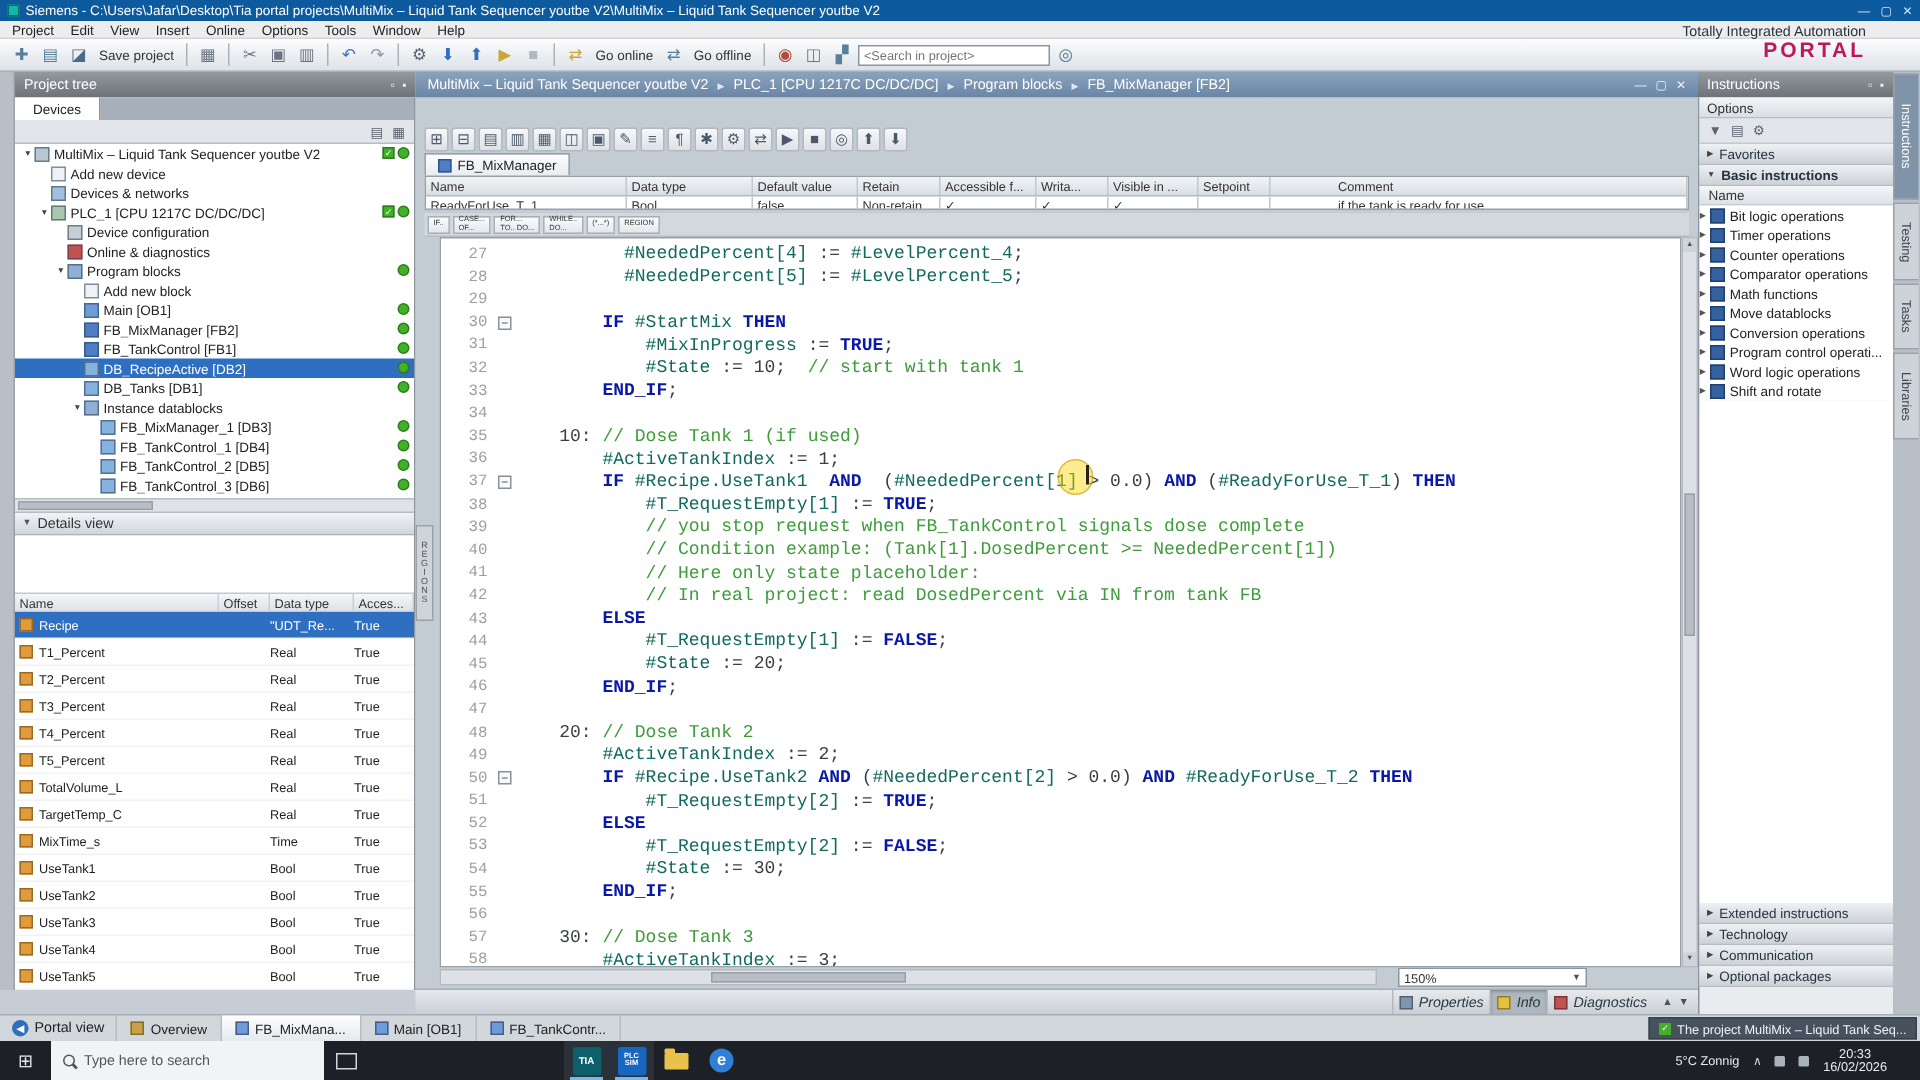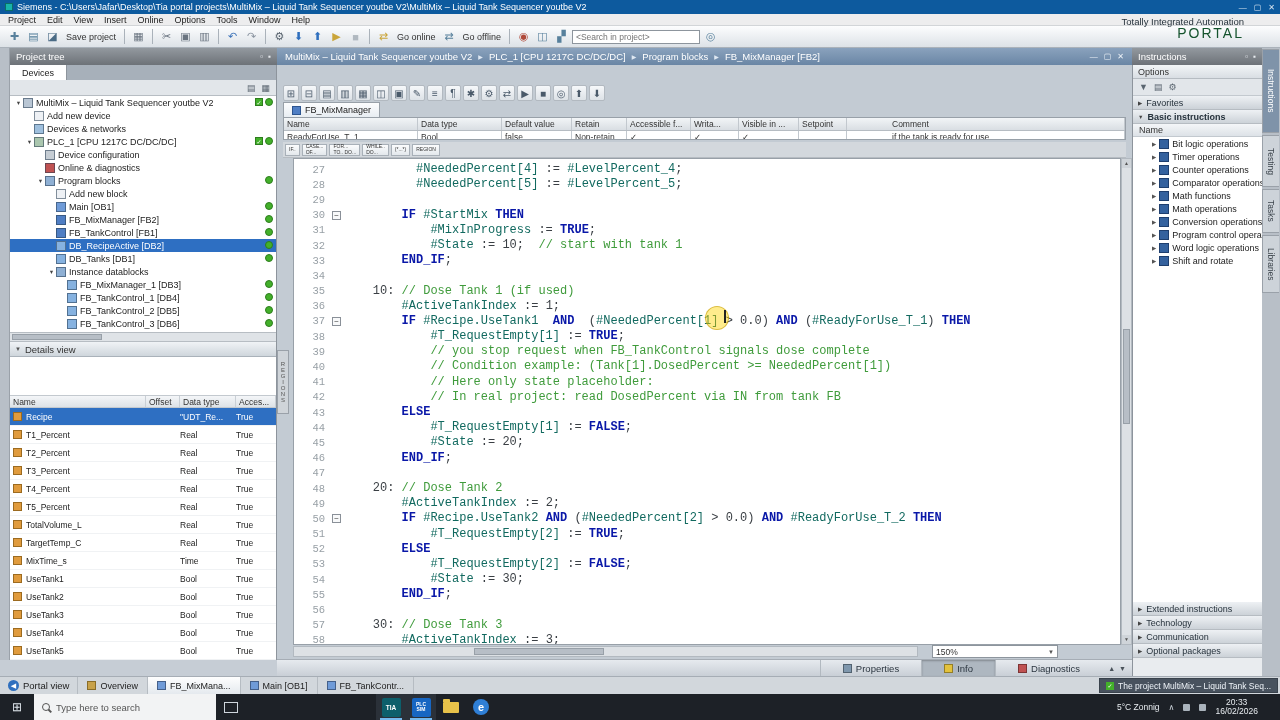--- a/index.html
+++ b/index.html
@@ -20,21 +20,21 @@
            background:linear-gradient(#fcfdfe,#dde2e7);border-bottom:1px solid #aab2ba;
            display:flex;align-items:center;gap:2px;padding:0 6px;}
   .tb-icon{width:17px;height:17px;display:flex;align-items:center;justify-content:center;
            font-size:11px;border-radius:2px;flex:none;}
   .tb-label{font-size:9px;color:#333;margin:0 3px;white-space:nowrap;}
   .tb-sep{width:1px;height:15px;background:#aab2ba;margin:0 3px;flex:none;}
   .tb-searchinp{width:128px;height:14px;font-size:8.5px;border:1px solid #8d959d;
                 padding:0 3px;color:#555;background:#fff;font-family:"Liberation Sans",sans-serif;}
   .brand{position:absolute;right:36px;top:16px;text-align:right;z-index:5;}
   .brand1{font-size:9.5px;color:#26323c;}
-  .brand2{font-size:14px;font-weight:normal;color:#14532d;letter-spacing:2px;line-height:13px;}
+  .brand2{font-size:14px;font-weight:bold;color:#be185d;letter-spacing:2px;line-height:13px;}
 
   
   .pt-header,.instr-header{position:absolute;top:48px;height:17px;
         background:linear-gradient(#93999f,#6d7278);color:#fff;font-size:9.5px;
         display:flex;align-items:center;padding:0 6px;}
   .pt-header{left:10px;width:267px;}
   .instr-header{left:1132px;width:130px;}
   .hdr-icons{margin-left:auto;display:flex;gap:5px;font-size:8px;color:#e8ecf0;}
   .bc{position:absolute;left:277px;top:48px;width:855px;height:17px;
       background:linear-gradient(#8aa2bd,#6a86a5);display:flex;align-items:center;
@@ -171,33 +171,33 @@
   .in-row{display:flex;align-items:center;gap:4px;padding:0 5px;color:#333;}
   .in-options{height:14px;background:linear-gradient(#f2f5f7,#d9dee3);border-bottom:1px solid #b6bcc2;}
   .in-opticons{height:17px;background:#e2e6ea;border-bottom:1px solid #c3c9cf;display:flex;
                align-items:center;gap:6px;padding:0 6px;color:#5a6570;font-size:9px;}
   .in-sec{height:14px;background:linear-gradient(#eef1f4,#ccd2d8);border-bottom:1px solid #b6bcc2;
           display:flex;align-items:center;gap:4px;padding:0 5px;color:#26323c;}
   .in-sec .sec-arrow{font-size:5.5px;color:#444;}
   .in-namehead{height:13px;background:linear-gradient(#f4f6f8,#dde2e7);border-bottom:1px solid #c3c9cf;
                display:flex;align-items:center;padding:0 6px;color:#333;}
   .in-items{background:#fff;}
-  .in-item{height:13px;display:flex;align-items:center;gap:3px;padding:0 19px;white-space:nowrap;
+  .in-item{height:13px;display:flex;align-items:center;gap:3px;padding:0 0;white-space:nowrap;
            overflow:hidden;color:#222;}
   .ii-arrow{font-size:5.5px;color:#555;flex:none;}
   .ii-ic{width:10px;height:10px;background:#35629e;border:1px solid #1f3f6e;flex:none;}
   .in-fill{background:#fff;height:335px;}
   .in-bottom .in-sec{height:14px;}
 
   
   .inspector{position:absolute;left:277px;top:659px;width:855px;height:17px;
              background:linear-gradient(#e6eaee,#c9cfd6);border-top:1px solid #a6adb5;
              display:flex;align-items:center;justify-content:flex-end;}
-  .insp-tab{height:100%;display:flex;align-items:center;gap:4px;padding:0 22px;font-size:9.5px;
-            color:#2c3640;border-left:1px solid #b2b9c0;}
+  .insp-tab{height:100%;display:flex;align-items:center;gap:4px;padding:0 4px;font-size:9.5px;
+            color:#2c3640;border-left:1px solid #b2b9c0;font-style:italic;}
   .insp-tab.active{background:#aeb7c0;box-shadow:inset 0 1px 2px rgba(0,0,0,.25);}
   .ic-sq{width:9px;height:9px;border:1px solid rgba(0,0,0,.35);}
   .ic-prop{background:#7f97ad;}.ic-info{background:#e3c23d;}.ic-diag{background:#c05252;}
   .insp-btns{display:flex;gap:4px;padding:0 6px;font-size:7px;color:#4a525a;}
 
   
   .statusbar{position:absolute;left:0;top:676px;width:1280px;height:18px;background:#d2d7dc;
              border-top:1px solid #a6adb5;display:flex;align-items:center;}
   .portal-btn{display:flex;align-items:center;gap:4px;padding:0 8px;font-size:9.5px;color:#222;
               height:100%;border-right:1px solid #b6bcc2;}
@@ -920,21 +920,21 @@
           <span>Comparator operations</span>
         </div>
         <div class="in-item">
           <span class="ii-arrow">▶</span>
           <span class="ii-ic"></span>
           <span>Math functions</span>
         </div>
         <div class="in-item">
           <span class="ii-arrow">▶</span>
           <span class="ii-ic"></span>
-          <span>Math operations</span>
+          <span>Move datablocks</span>
         </div>
         <div class="in-item">
           <span class="ii-arrow">▶</span>
           <span class="ii-ic"></span>
           <span>Conversion operations</span>
         </div>
         <div class="in-item">
           <span class="ii-arrow">▶</span>
           <span class="ii-ic"></span>
           <span>Program control operati...</span>

